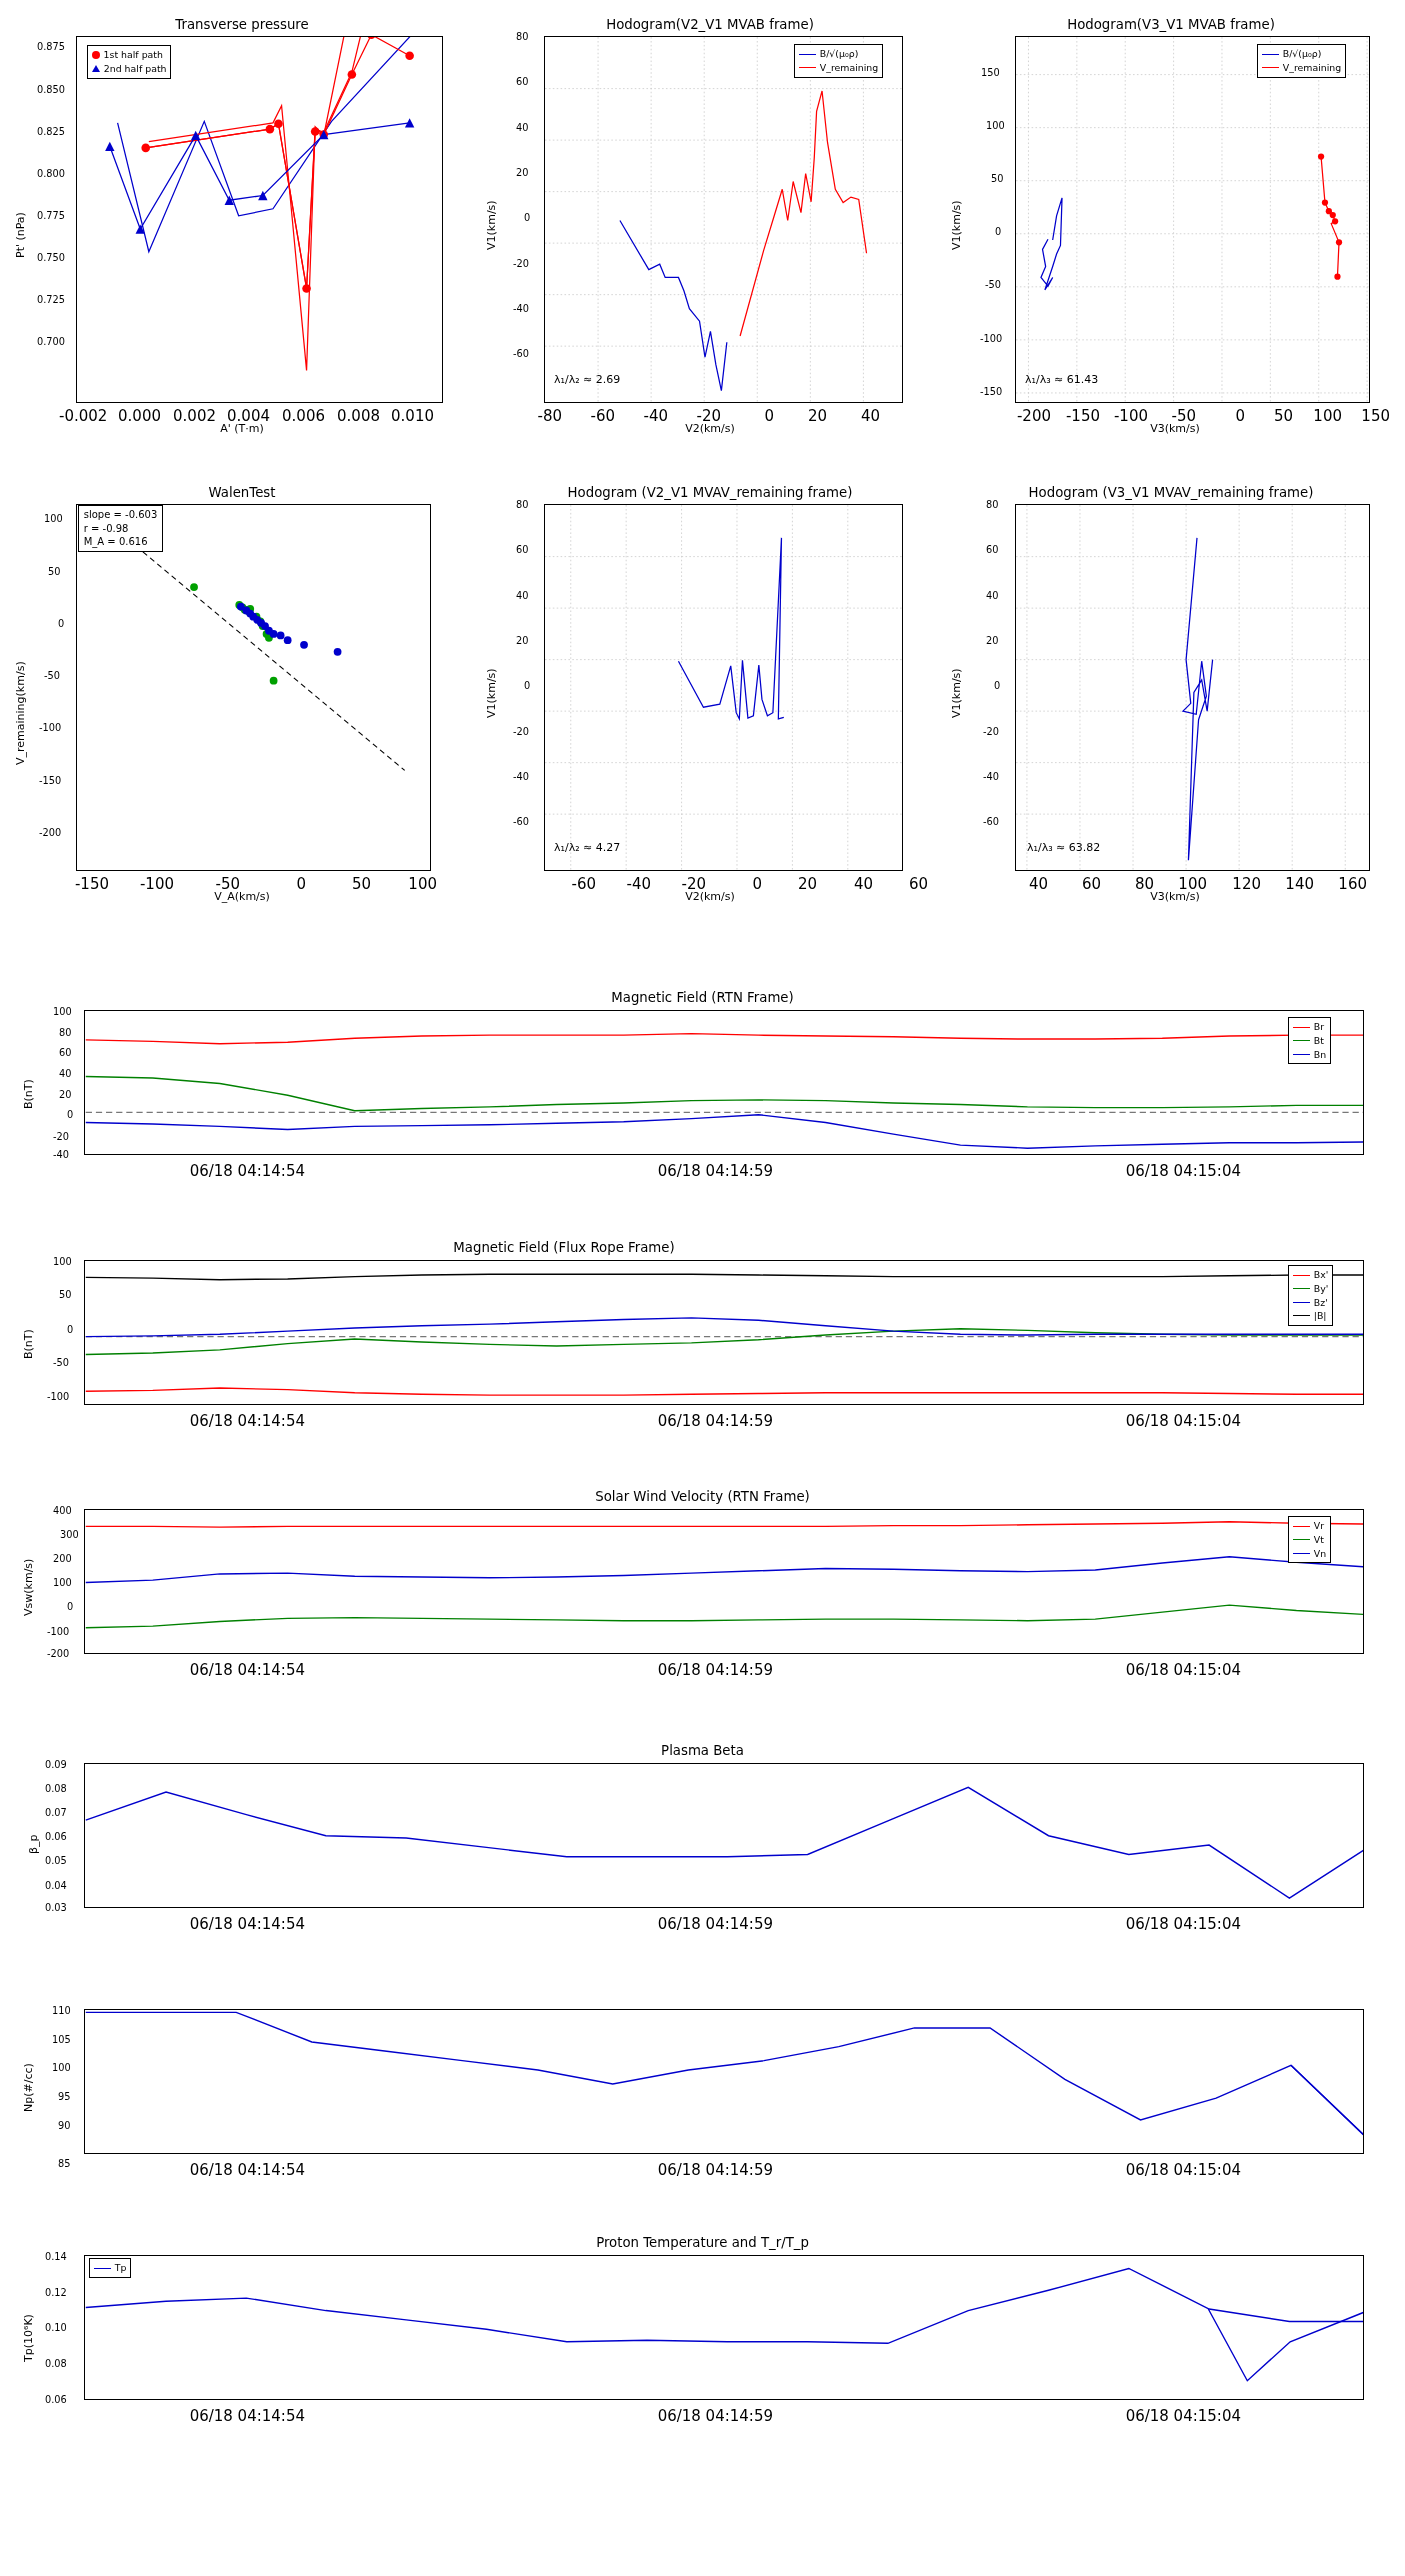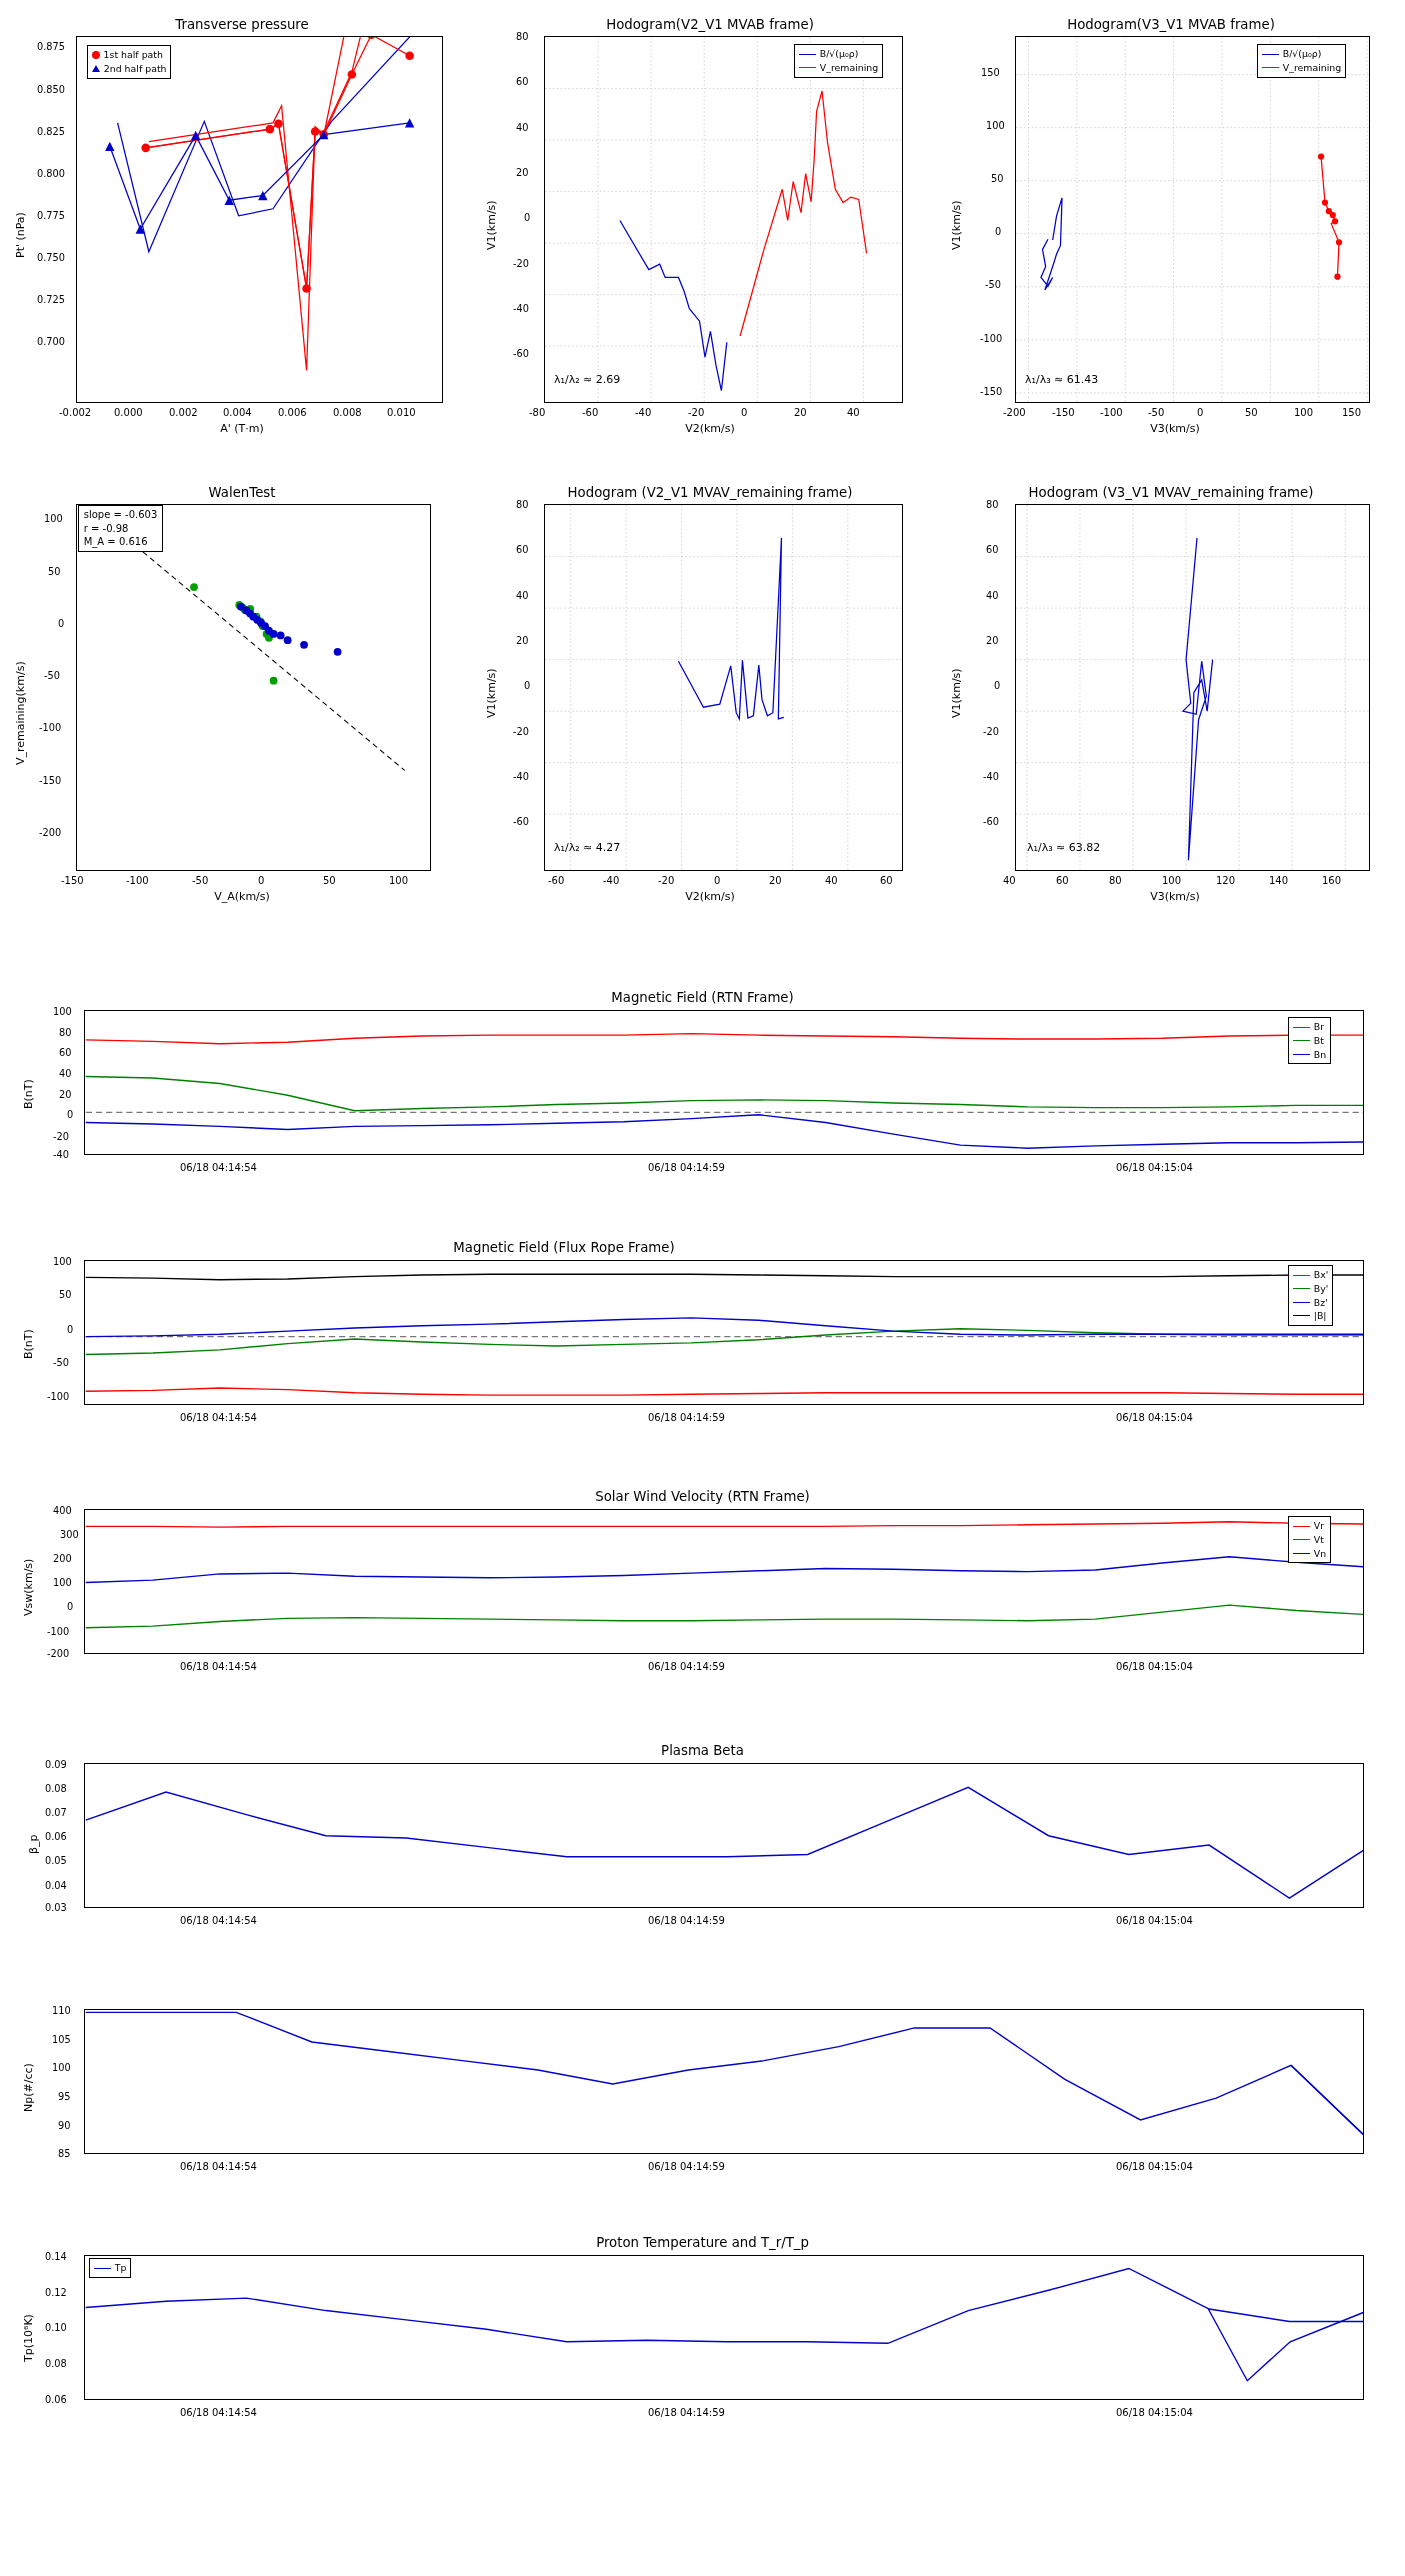--- a/index.html
+++ b/index.html
@@ -6,21 +6,21 @@
   body{width:1405px;height:2576px;font-family:"DejaVu Sans",sans-serif;color:#000;}
   .page{position:relative;width:1405px;height:2576px;}
 
   
   .panel{position:absolute;box-sizing:border-box;}
   .plotbox{position:absolute;box-sizing:border-box;border:0.8px solid #000;background:#fff;overflow:hidden;}
   .ptitle{position:absolute;text-align:center;font-size:13.3px;color:#000;white-space:nowrap;}
   .ylab{position:absolute;font-size:11px;transform-origin:0 0;transform:rotate(-90deg);white-space:nowrap;}
   .xlab{position:absolute;font-size:11px;text-align:center;white-space:nowrap;}
   .tick{position:absolute;font-size:9.8px;white-space:nowrap;color:#000;}
-  .tickx{position:absolute;font-size:10px;white-space:nowrap;color:#000;text-align:left;}
+  .tickx{position:absolute;font-size:15px;white-space:nowrap;color:#000;text-align:right;}
   .note{position:absolute;font-size:11px;white-space:nowrap;}
   svg{display:block;position:absolute;top:0;left:0;overflow:visible;}
   .legend{position:absolute;background:#fff;border:0.8px solid #000;font-size:9.4px;padding:2.3px 3.9px;line-height:1.45;}
   .legend .row{display:flex;align-items:center;gap:3.9px;white-space:nowrap;}
   .lsw{display:inline-block;width:17px;height:0;border-top-width:1.6px;border-top-style:solid;}
   .lmk{display:inline-block;width:7.8px;height:7.8px;border-radius:50%;}
   .lmk.tri{width:0;height:0;border-radius:0;border-left:4.7px solid transparent;border-right:4.7px solid transparent;border-bottom:7.8px solid #0000cc;}
   .infobox{position:absolute;background:#fff;border:0.8px solid #000;font-size:10px;padding:2.3px 4.7px;line-height:1.35;}
 </style>
 </head>
@@ -549,21 +549,21 @@
       <polyline points="0,3 96,3 193,3 290,41 386,53 483,65 580,77 676,95 773,77 870,65 966,47 1063,23 1160,23 1256,89 1353,141 1450,113 1546,71 1640,161" fill="none" stroke="#0000cc" stroke-width="1.8"></polyline>
       <polyline points="1546,71 1640,161" fill="none" stroke="#0000cc" stroke-width="1.8"></polyline>
     </svg>
   </div>
 
   <div class="tick" style="left:52px;top:30px;">110</div>
   <div class="tick" style="left:52px;top:59px;">105</div>
   <div class="tick" style="left:52px;top:87px;">100</div>
   <div class="tick" style="left:58px;top:116px;">95</div>
   <div class="tick" style="left:58px;top:145px;">90</div>
-  <div class="tick" style="left:58px;top:173px;">85</div>
+  <div class="tick" style="left:58px;top:183px;">85</div>
 
   <div class="tickx" style="left:180px;top:186px;width:125px;">06/18 04:14:54</div>
   <div class="tickx" style="left:648px;top:186px;width:125px;">06/18 04:14:59</div>
   <div class="tickx" style="left:1116px;top:186px;width:125px;">06/18 04:15:04</div>
 </div>
 
 <div class="panel" style="left:0;top:2221px;width:1405px;height:226px;">
   <div class="ptitle" style="left:0;top:14px;width:1405px;">Proton Temperature and T_r/T_p</div>
   <div class="ylab" style="left:22px;top:141px;">Tp(10⁶K)</div>
 

